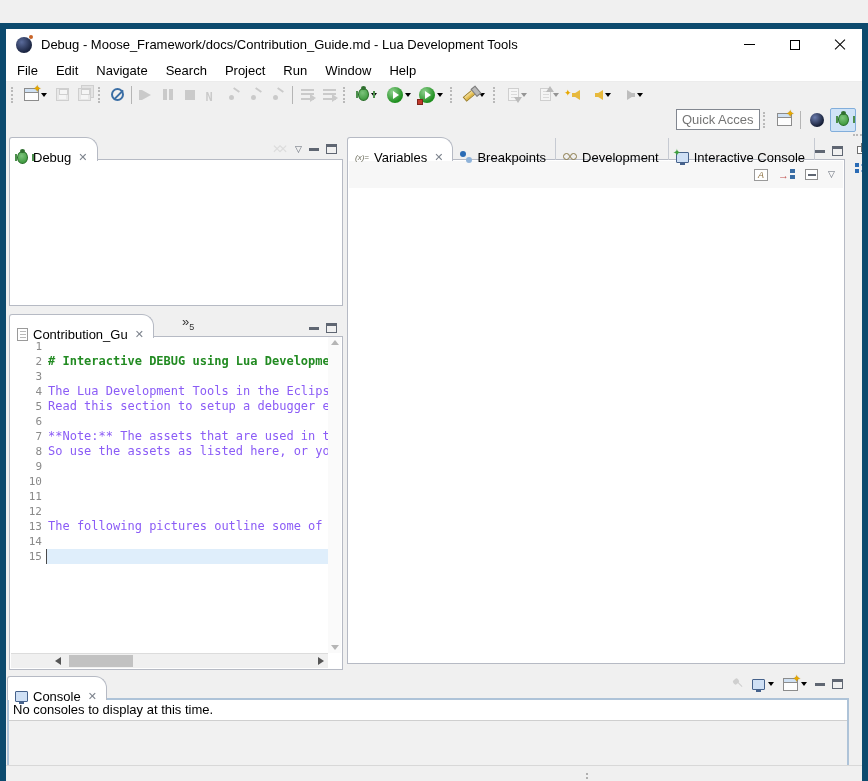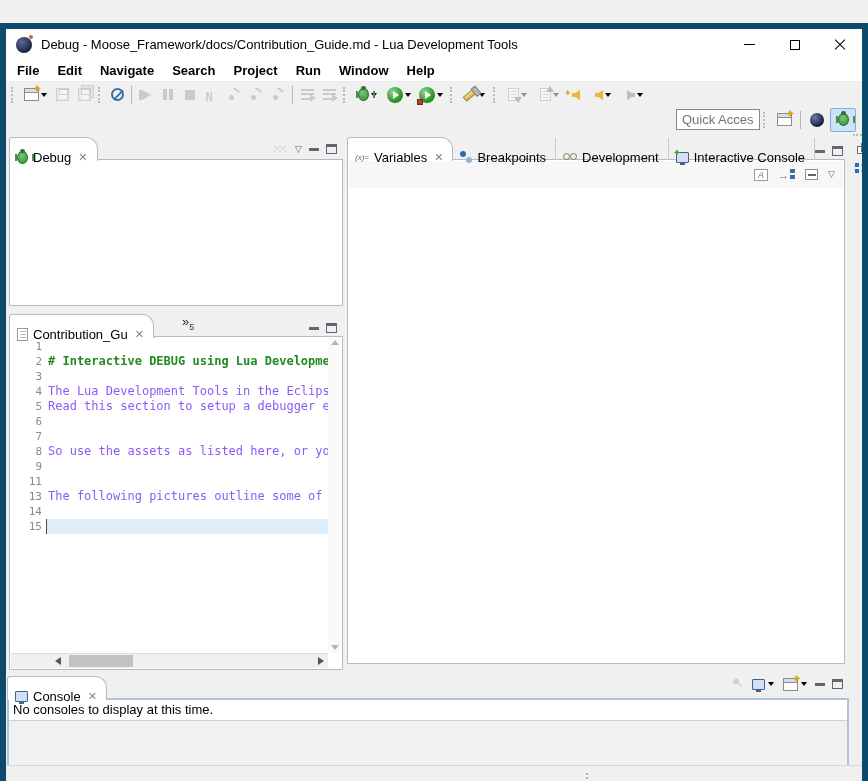--- a/index.html
+++ b/index.html
@@ -16,21 +16,21 @@
   .win-btns { display:flex; height:31px; }
   .win-btn { width:45px; height:31px; display:flex; align-items:center; justify-content:center; }
   .glyph-min { width:11px; height:1px; background:#000; display:block; }
   .glyph-max { width:10px; height:10px; border:1px solid #000; display:block; }
   .glyph-close { position:relative; width:12px; height:12px; display:block; }
   .glyph-close::before,.glyph-close::after { content:""; position:absolute; left:-1px; top:5px; width:14px; height:1px; background:#000; }
   .glyph-close::before { transform:rotate(45deg); } .glyph-close::after { transform:rotate(-45deg); }
 
   
   .menubar { position:absolute; top:31px; left:0; right:0; height:22px; background:#fff; display:flex; align-items:center; padding-left:2px; border-bottom:1px solid #ececec; }
-  .menu-item { padding:2px 9px;font-weight:bold; }
+  .menu-item { padding:2px 9px; }
 
   
   .toolbar1 { position:absolute; top:53px; left:0; right:0; height:25px; display:flex; align-items:center; padding-left:2px; }
   .toolbar2 { position:absolute; top:78px; left:0; right:0; height:25px; display:flex; align-items:center; justify-content:flex-end; padding-right:6px; }
   .tbtn { height:22px; min-width:22px; display:flex; align-items:center; justify-content:center; padding:0 1px; position:relative; }
   .tbtn.dd { min-width:32px; gap:2px; }
   .caret { width:0; height:0; border-left:3px solid transparent; border-right:3px solid transparent; border-top:4px solid #000; display:block; }
   .disabled { opacity:.38; filter:grayscale(100%); }
   .tsep { width:1px; height:18px; background:#b5b5b5; margin:0 3px; }
   .thandle { width:5px; height:16px; border-left:2px dotted #b9b9b9; margin:0 3px; }
@@ -399,34 +399,45 @@
             <span class="code">Read this section to setup a debugger e</span>
           </div>
         <div class="ed-line">
             <span class="ed-ruler"></span>
             <span class="ln">6</span>
             <span class="code"></span>
           </div>
         <div class="ed-line">
             <span class="ed-ruler"></span>
             <span class="ln">7</span>
+            <span class="code">**Note:** The assets that are used in t</span>
           </div>
         <div class="ed-line">
             <span class="ed-ruler"></span>
             <span class="ln">8</span>
             <span class="code">So use the assets as listed here, or yo</span>
           </div>
         <div class="ed-line">
             <span class="ed-ruler"></span>
             <span class="ln">9</span>
             <span class="code"></span>
           </div>
+        <div class="ed-line">
+            <span class="ed-ruler"></span>
+            <span class="ln">10</span>
+            <span class="code"></span>
+          </div>
         <div class="ed-line md-h">
             <span class="ed-ruler"></span>
             <span class="ln">11</span>
+          </div>
+        <div class="ed-line">
+            <span class="ed-ruler"></span>
+            <span class="ln">12</span>
+            <span class="code"></span>
           </div>
         <div class="ed-line">
             <span class="ed-ruler"></span>
             <span class="ln">13</span>
             <span class="code">The following pictures outline some of </span>
           </div>
         <div class="ed-line">
             <span class="ed-ruler"></span>
             <span class="ln">14</span>
             <span class="code"></span>

